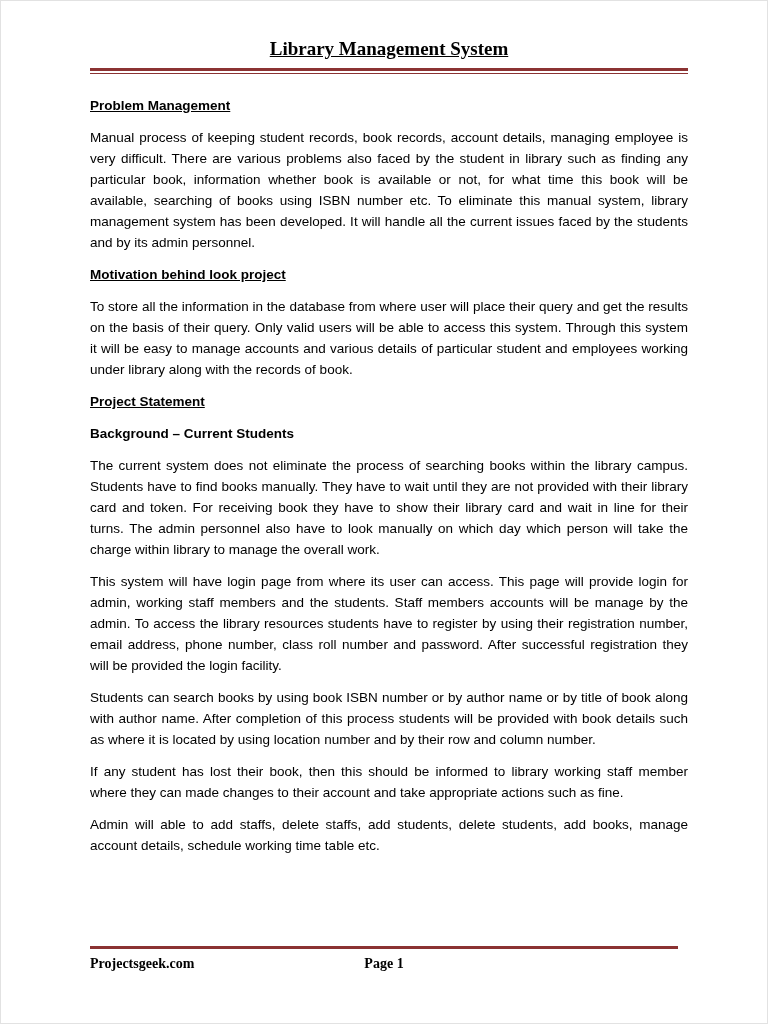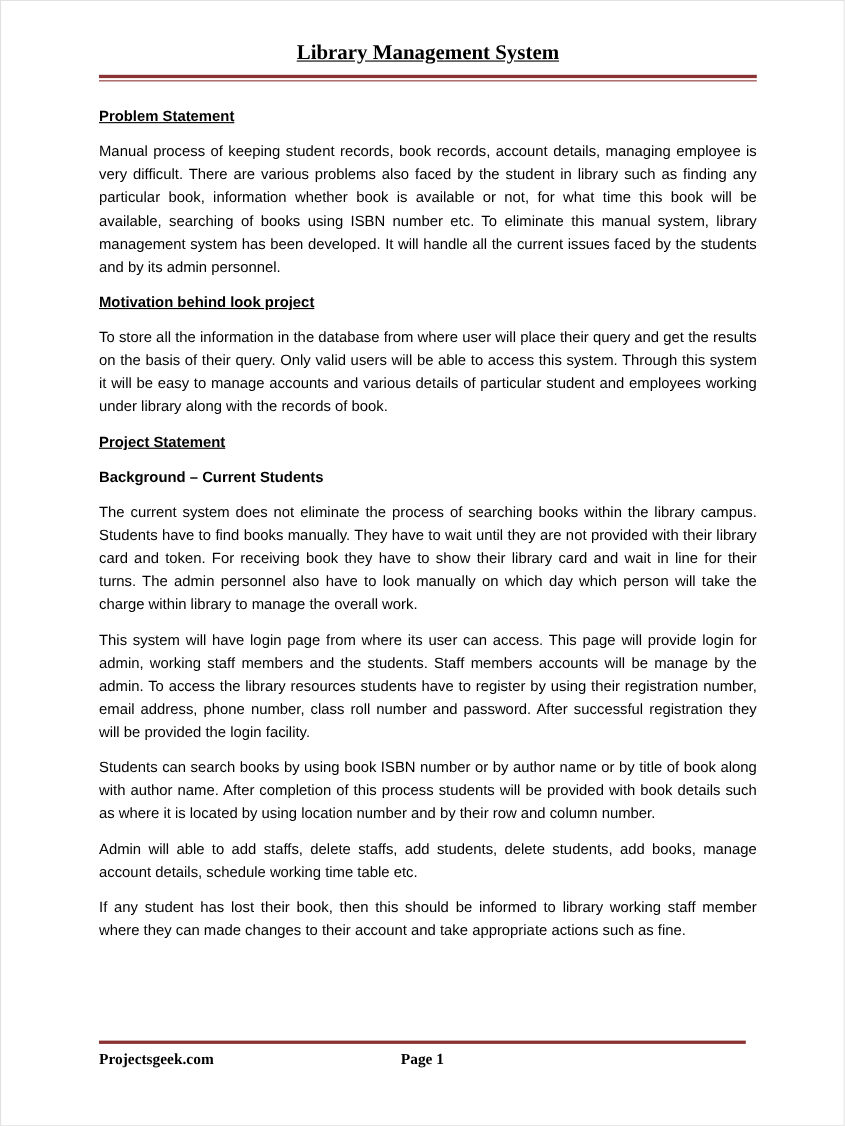--- a/index.html
+++ b/index.html
@@ -86,34 +86,34 @@
 </head>
 <body>
 
 <div class="page">
   <div class="content">
 
     <h1 class="doc-title">Library Management System</h1>
     <div class="rule-top"></div>
 
     <div class="body-text">
-      <h2>Problem Statement</h2>
+      <h2>Problem Management</h2>
       <p>Manual process of keeping student records, book records, account details, managing employee is very difficult. There are various problems also faced by the student in library such as finding any particular book, information whether book is available or not, for what time this book will be available, searching of books using ISBN number etc. To eliminate this manual system, library management system has been developed. It will handle all the current issues faced by the students and by its admin personnel.</p>
 
       <h2>Motivation behind look project</h2>
       <p>To store all the information in the database from where user will place their query and get the results on the basis of their query. Only valid users will be able to access this system. Through this system it will be easy to manage accounts and various details of particular student and employees working under library along with the records of book.</p>
 
       <h2>Project Statement</h2>
       <h3>Background – Current Students</h3>
       <p>The current system does not eliminate the process of searching books within the library campus. Students have to find books manually. They have to wait until they are not provided with their library card and token. For receiving book they have to show their library card and wait in line for their turns. The admin personnel also have to look manually on which day which person will take the charge within library to manage the overall work.</p>
 
       <p>This system will have login page from where its user can access. This page will provide login for admin, working staff members and the students. Staff members accounts will be manage by the admin. To access the library resources students have to register by using their registration number, email address, phone number, class roll number and password. After successful registration they will be provided the login facility.</p>
       <p>Students can search books by using book ISBN number or by author name or by title of book along with author name. After completion of this process students will be provided with book details such as where it is located by using location number and by their row and column number.</p>
+      <p>If any student has lost their book, then this should be informed to library working staff member where they can made changes to their account and take appropriate actions such as fine.</p>
       <p>Admin will able to add staffs, delete staffs, add students, delete students, add books, manage account details, schedule working time table etc.</p>
-      <p>If any student has lost their book, then this should be informed to library working staff member where they can made changes to their account and take appropriate actions such as fine.</p>
     </div>
   </div>
 
   <div class="footer">
     <div class="rule-bottom"></div>
     <div class="footer-row">
       <span class="footer-site">Projectsgeek.com</span>
       <span class="footer-page">Page 1</span>
     </div>
   </div>

